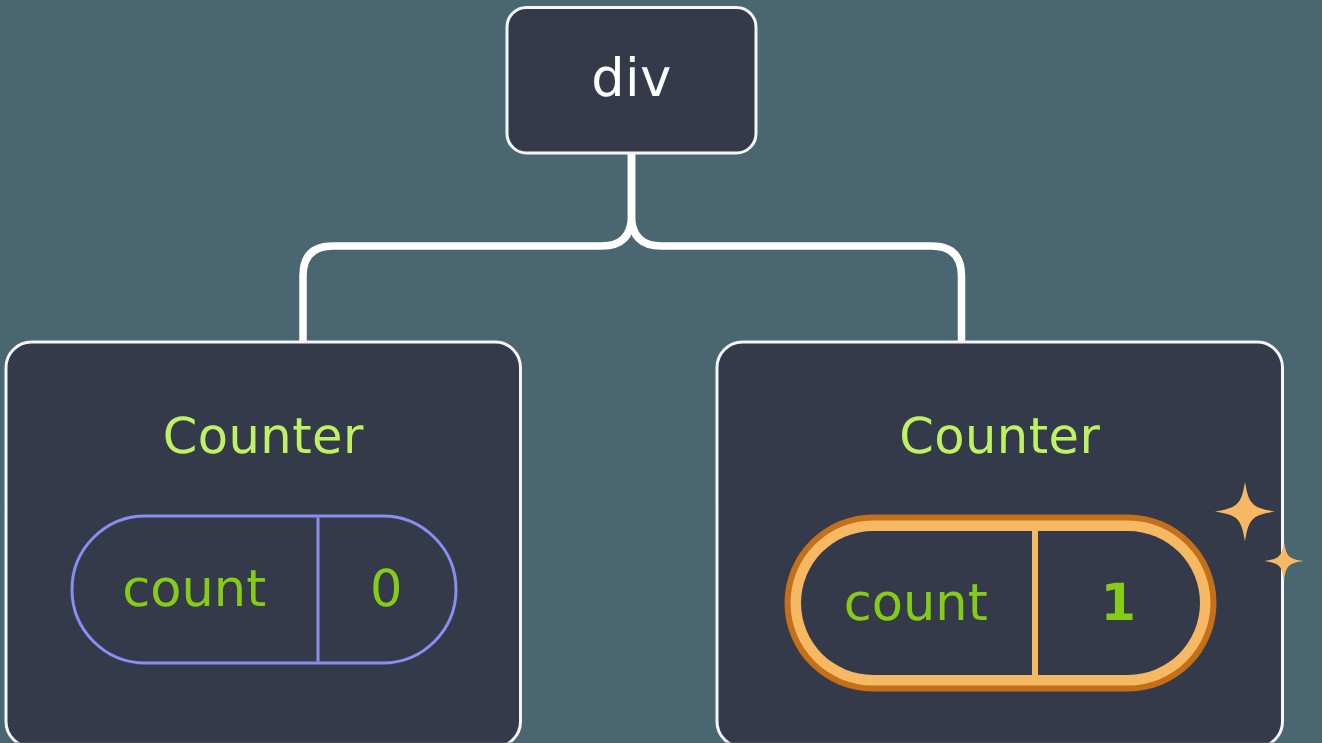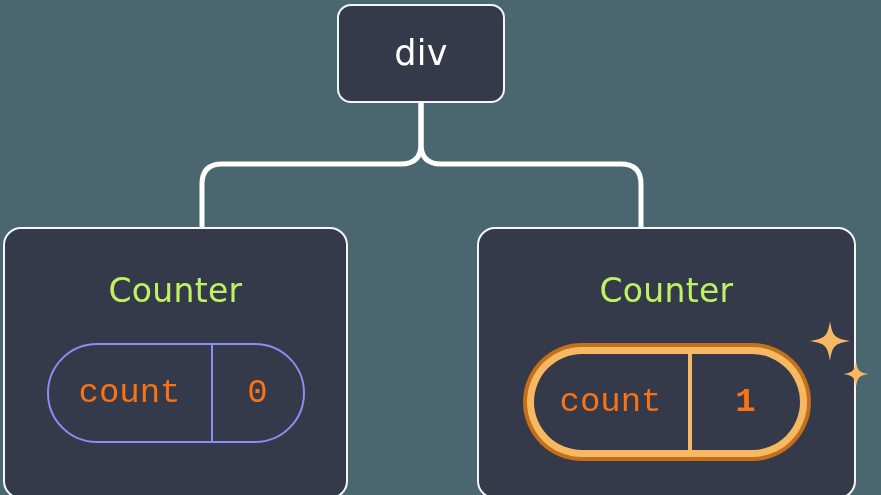--- a/index.html
+++ b/index.html
@@ -93,25 +93,24 @@
     box-sizing: border-box;
   }
   .pill-plain {
     width: 258px;
     border: 2px solid #8b8ef0;
   }
   .pill-key, .pill-val {
     display: flex;
     align-items: center;
     justify-content: center;
-    color: #f97316;
+    color: #84cc16;
     font-size: 34px;
     line-height: 1;
     box-sizing: border-box;
-    font-family: Liberation Mono, monospace;
   }
   .pill-plain .pill-key {
     flex: 0 0 164px;
     border-right: 2px solid #8b8ef0;
   }
   .pill-plain .pill-val { flex: 1 1 auto; }
 
   
   .pill-hl-outer {
     width: 288px;

